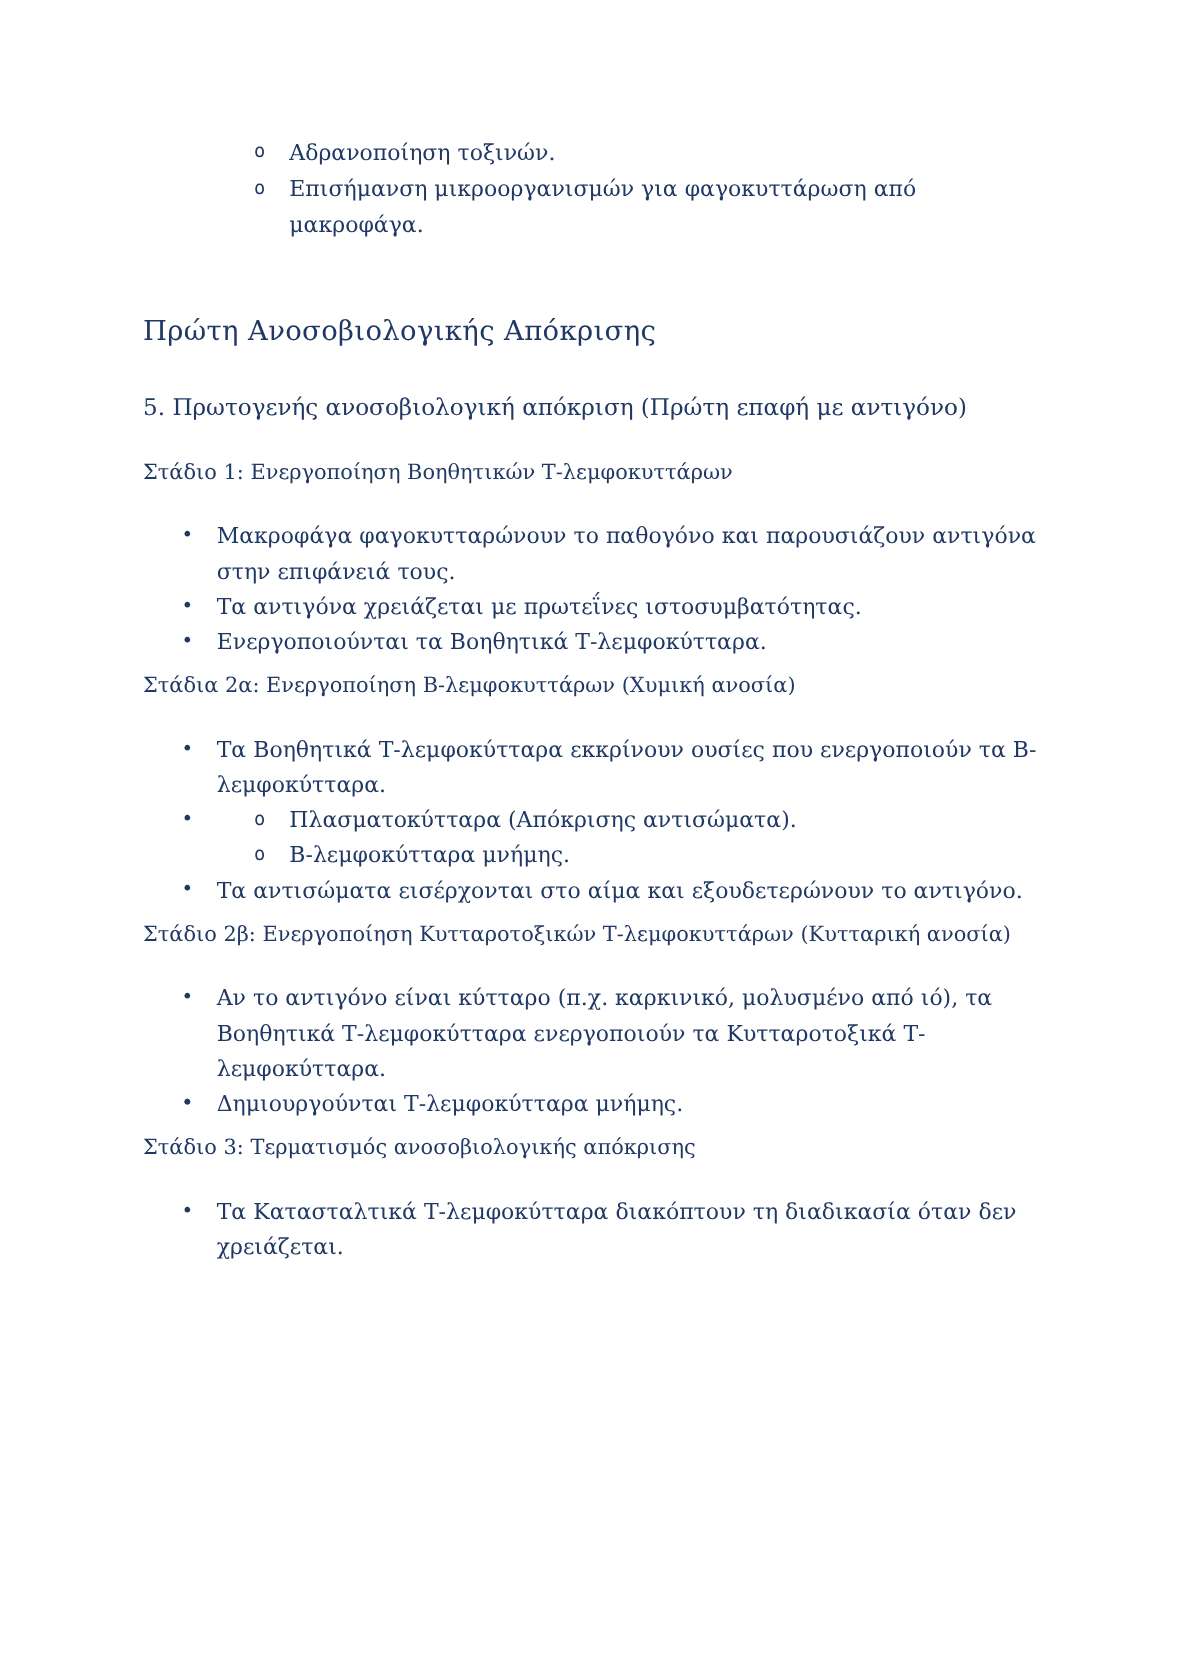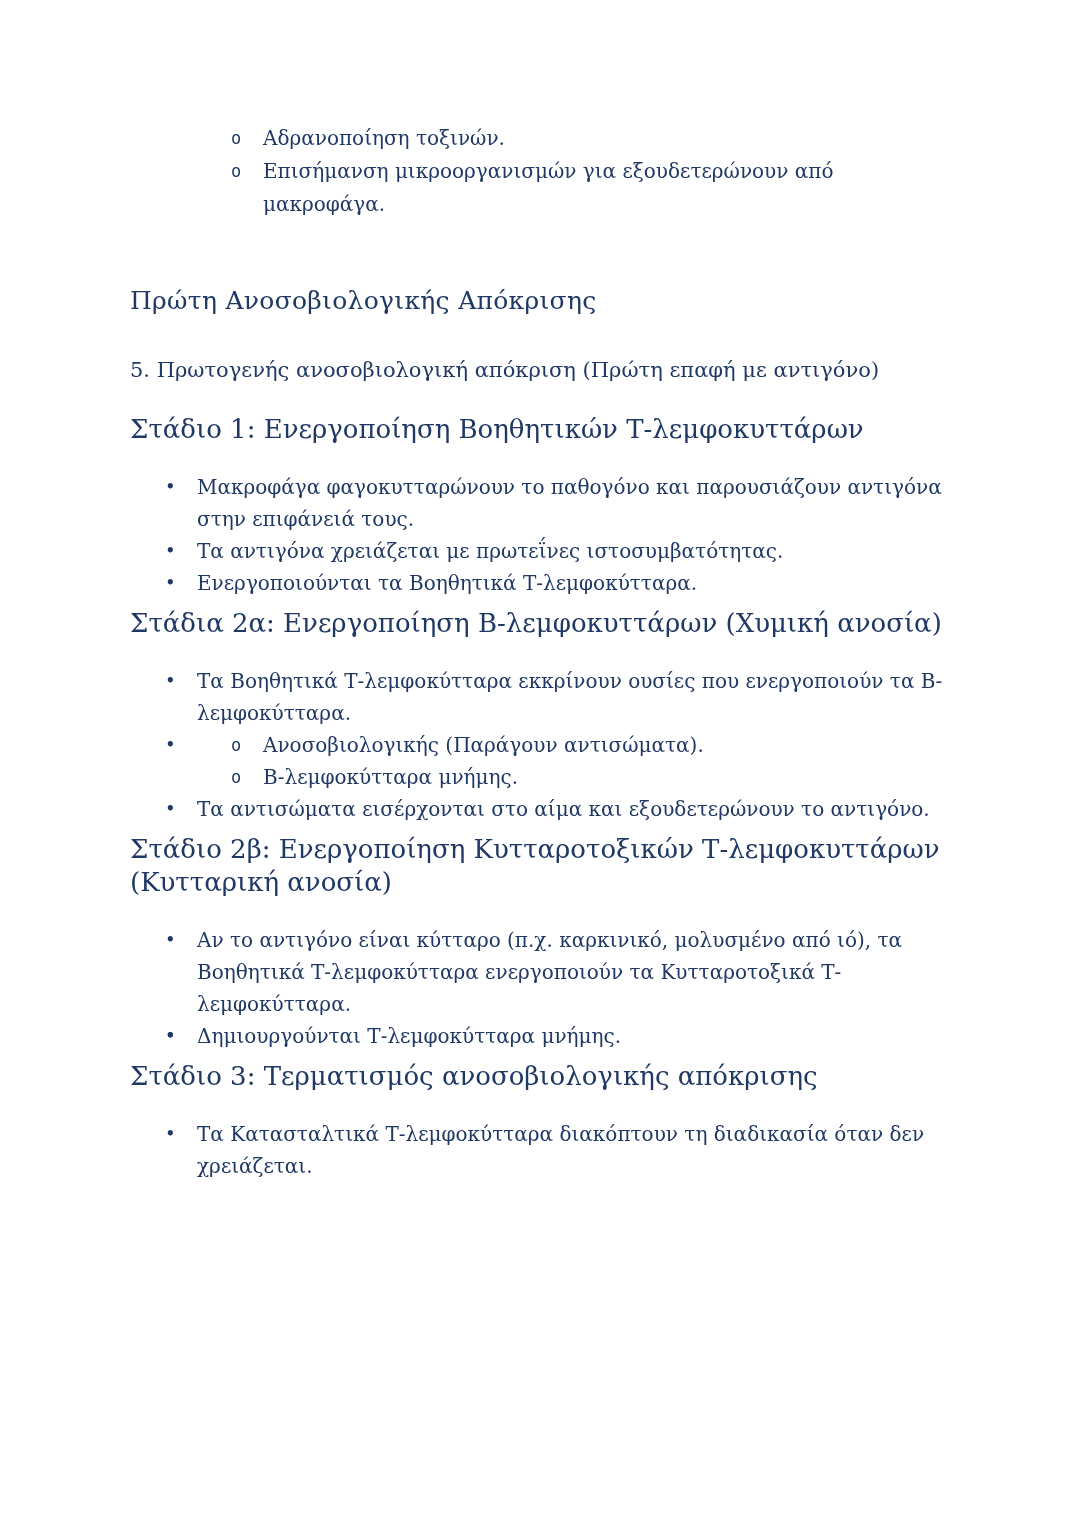--- a/index.html
+++ b/index.html
@@ -28,21 +28,21 @@
     margin: 64px 0 38px 0;
     letter-spacing: 0.3px;
   }
   h2.doc-subtitle {
     font-size: 21px;
     font-weight: 400;
     line-height: 30px;
     margin: 0 0 28px 0;
   }
   h3.stage-heading {
-    font-size: 26px;
+    font-size: 19px;
     font-weight: 400;
     line-height: 33px;
     margin: 8px 0 25px 0;
   }
   
   ul.bullet-list {
     list-style: none;
     margin: 0;
     padding: 0;
   }
@@ -74,21 +74,21 @@
 <div class="page">
   <div class="content">
 
     <ul class="bullet-list intro-list">
       <li class="lvl2">
         <span class="marker">o</span>
         <span>Αδρανοποίηση τοξινών.</span>
       </li>
       <li class="lvl2">
         <span class="marker">o</span>
-        <span>Επισήμανση μικροοργανισμών για εξουδετερώνουν από μακροφάγα.</span>
+        <span>Επισήμανση μικροοργανισμών για φαγοκυττάρωση από μακροφάγα.</span>
       </li>
     </ul>
 
     <h1 class="doc-title">Πρώτη Ανοσοβιολογικής Απόκρισης</h1>
 
     <h2 class="doc-subtitle">5. Πρωτογενής ανοσοβιολογική απόκριση (Πρώτη επαφή με αντιγόνο)</h2>
 
     <h3 class="stage-heading">Στάδιο 1: Ενεργοποίηση Βοηθητικών Τ-λεμφοκυττάρων</h3>
     <ul class="bullet-list">
       <li class="lvl1">
@@ -109,21 +109,21 @@
     <ul class="bullet-list">
       <li class="lvl1">
         <span class="marker">•</span>
         <span>Τα Βοηθητικά Τ-λεμφοκύτταρα εκκρίνουν ουσίες που ενεργοποιούν τα Β-λεμφοκύτταρα.</span>
       </li>
       <li class="lvl1">
         <span class="marker">•</span>
       </li>
       <li class="lvl2">
         <span class="marker">o</span>
-        <span>Ανοσοβιολογικής (Παράγουν αντισώματα).</span>
+        <span>Πλασματοκύτταρα (Απόκρισης αντισώματα).</span>
       </li>
       <li class="lvl2">
         <span class="marker">o</span>
         <span>Β-λεμφοκύτταρα μνήμης.</span>
       </li>
       <li class="lvl1">
         <span class="marker">•</span>
         <span>Τα αντισώματα εισέρχονται στο αίμα και εξουδετερώνουν το αντιγόνο.</span>
       </li>
     </ul>

